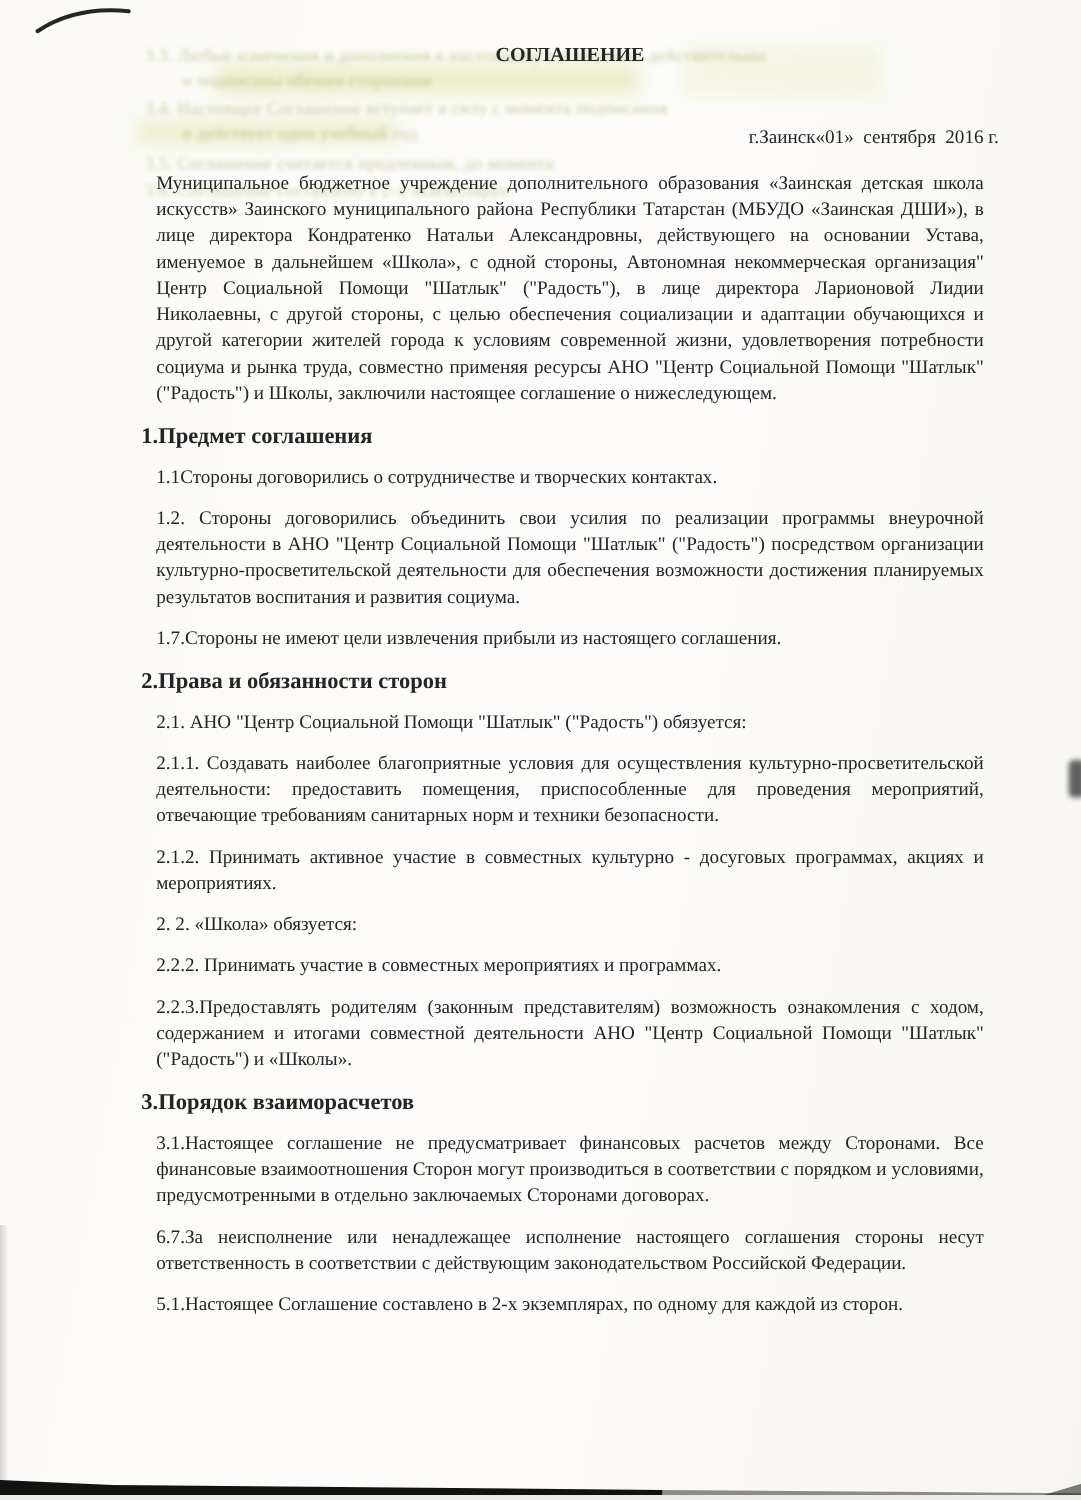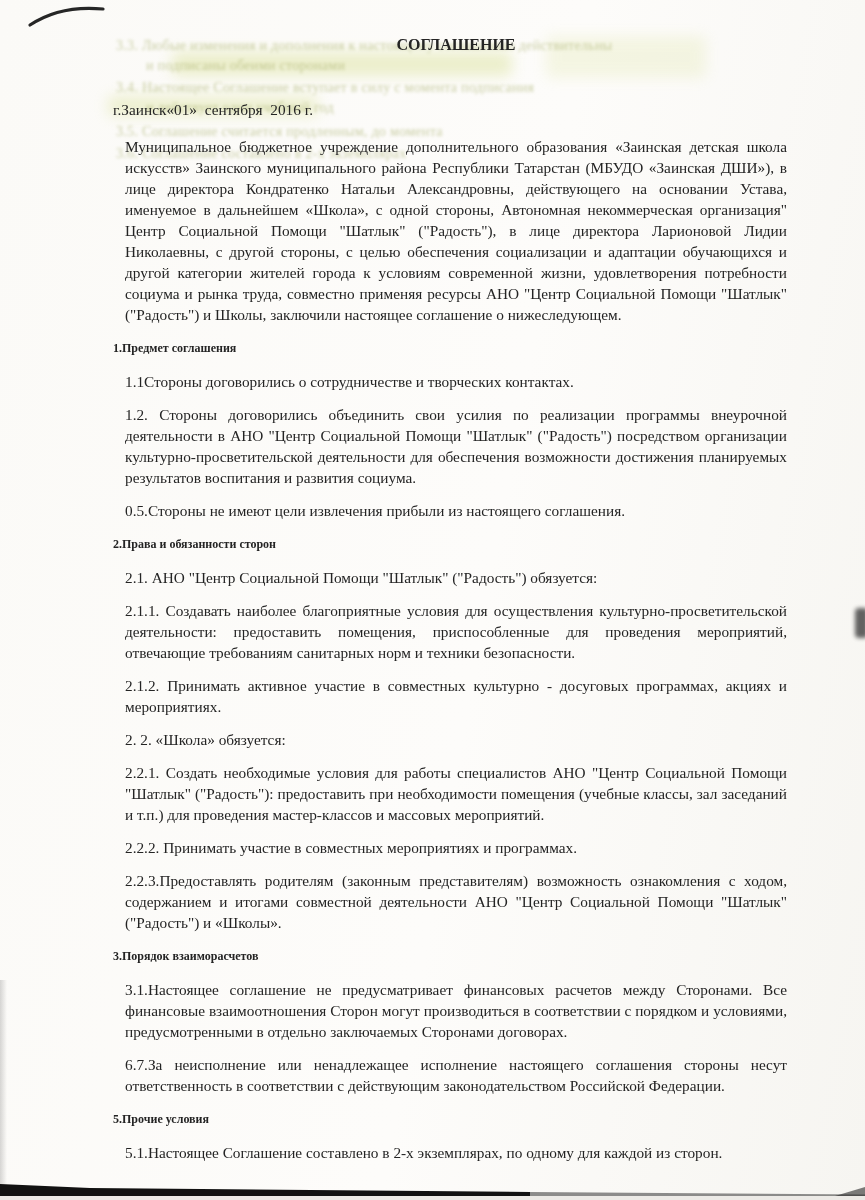--- a/index.html
+++ b/index.html
@@ -52,30 +52,30 @@
   }
   .title {
     padding-top: 35px;
     text-align: center; font-weight: bold; font-size: 16px; line-height: 20px;
   }
   .subtitle {
     text-align: center; font-weight: bold; font-size: 15.3px; line-height: 20px;
   }
   .meta-row {
     margin-top: 44px;
-    display: flex; justify-content: flex-start;
+    display: flex; justify-content: flex-end;
   }
   .meta-row span { white-space: pre; }
   .para {
     margin: 12px; text-align: justify;
   }
   .intro { margin-top: 16px; }
   .sec {
     margin: 13px 0 0 0; padding: 0;
-    font-size: 12px; line-height: 21px; font-weight: bold;
+    font-size: 18px; line-height: 21px; font-weight: bold;
   }
 </style>
 </head>
 <body>
 
 <div class="doc">
 
   <svg class="pen-mark" width="140" height="40" viewBox="0 0 140 40">
     <path d="M30 25 C 48 13, 72 6, 103 9" fill="none" stroke="#262626" stroke-width="3.2" stroke-linecap="round"></path>
   </svg>
@@ -98,37 +98,35 @@
     <div class="meta-row">
       <span>г.Заинск</span>
       <span>«01»  сентября  2016 г.</span>
     </div>
 
     <p class="para intro">Муниципальное бюджетное  учреждение дополнительного образования «Заинская детская школа искусств» Заинского муниципального района Республики Татарстан (МБУДО «Заинская ДШИ»), в лице директора Кондратенко Натальи Александровны, действующего на основании Устава, именуемое в дальнейшем «Школа», с одной стороны, Автономная некоммерческая организация" Центр Социальной Помощи "Шатлык" ("Радость"), в лице директора Ларионовой Лидии Николаевны, с другой стороны, с целью обеспечения социализации и адаптации обучающихся и другой категории жителей города к условиям современной жизни, удовлетворения потребности социума и рынка труда, совместно применяя ресурсы АНО "Центр Социальной Помощи "Шатлык" ("Радость") и Школы, заключили настоящее соглашение о нижеследующем.</p>
 
     <h2 class="sec">1.Предмет соглашения</h2>
     <p class="para">1.1Стороны договорились о сотрудничестве и творческих контактах.</p>
     <p class="para">1.2. Стороны договорились объединить свои усилия по реализации программы внеурочной деятельности в АНО "Центр Социальной Помощи "Шатлык" ("Радость") посредством организации культурно-просветительской деятельности для обеспечения возможности достижения планируемых результатов воспитания и развития социума.</p>
-    <p class="para">0.5.Стороны не имеют цели извлечения прибыли из настоящего соглашения.</p>
+    <p class="para">1.7.Стороны не имеют цели извлечения прибыли из настоящего соглашения.</p>
 
     <h2 class="sec">2.Права и обязанности сторон</h2>
     <p class="para">2.1. АНО "Центр Социальной Помощи "Шатлык" ("Радость") обязуется:</p>
     <p class="para">2.1.1. Создавать наиболее благоприятные условия для осуществления культурно-просветительской деятельности: предоставить помещения, приспособленные для проведения мероприятий, отвечающие требованиям санитарных норм и техники безопасности.</p>
     <p class="para">2.1.2. Принимать активное участие в совместных культурно - досуговых программах, акциях и мероприятиях.</p>
     <p class="para">2. 2. «Школа» обязуется:</p>
-    <p class="para">2.2.1. Создать необходимые условия для работы специалистов АНО "Центр Социальной Помощи "Шатлык" ("Радость"): предоставить при необходимости помещения (учебные классы, зал заседаний и т.п.) для проведения мастер-классов и массовых мероприятий.</p>
     <p class="para">2.2.2. Принимать участие в совместных мероприятиях и программах.</p>
     <p class="para">2.2.3.Предоставлять родителям (законным представителям) возможность ознакомления с ходом, содержанием и итогами совместной деятельности АНО "Центр Социальной Помощи "Шатлык" ("Радость") и «Школы».</p>
 
     <h2 class="sec">3.Порядок взаиморасчетов</h2>
     <p class="para">3.1.Настоящее соглашение не предусматривает финансовых расчетов между Сторонами. Все финансовые взаимоотношения Сторон могут производиться в соответствии с порядком и условиями, предусмотренными в отдельно заключаемых Сторонами договорах.</p>
 
     <p class="para">6.7.За неисполнение или ненадлежащее исполнение настоящего соглашения стороны несут ответственность в соответствии с действующим законодательством Российской Федерации.</p>
 
-    <h2 class="sec">5.Прочие условия</h2>
     <p class="para">5.1.Настоящее Соглашение составлено в 2-х экземплярах, по одному для каждой из сторон.</p>
   </div>
 
   <div class="edge-left"></div>
   <div class="smudge-right"></div>
   <svg class="edge-bottom" width="865" height="16" viewBox="0 0 865 16">
     <polygon points="0,4 90,8 530,12 530,16 0,16" fill="#121212"></polygon>
     <polygon points="530,12 865,14.5 865,16 530,16" fill="rgba(50,50,50,0.55)"></polygon>
     <polygon points="835,16 865,7 865,16" fill="rgba(40,40,40,0.6)"></polygon>
   </svg>

